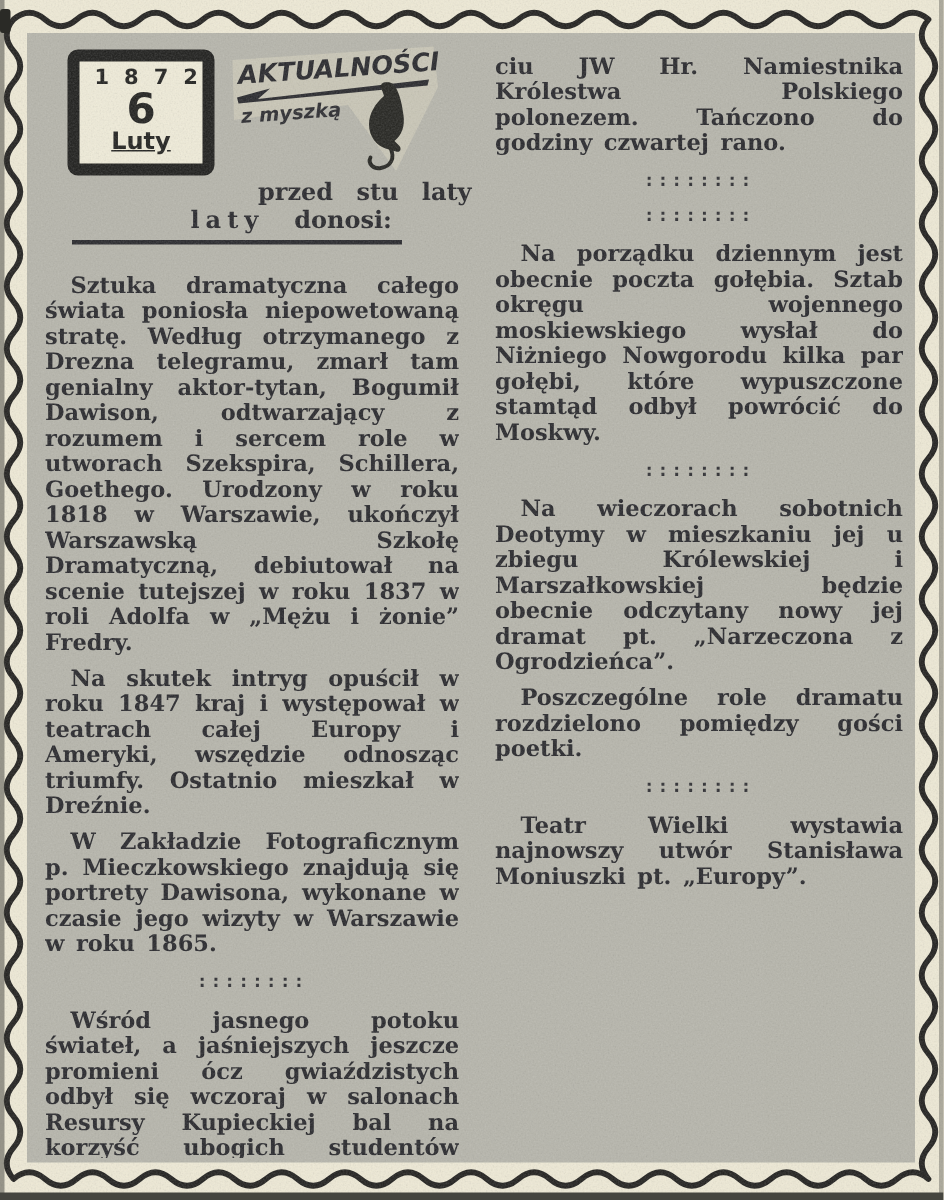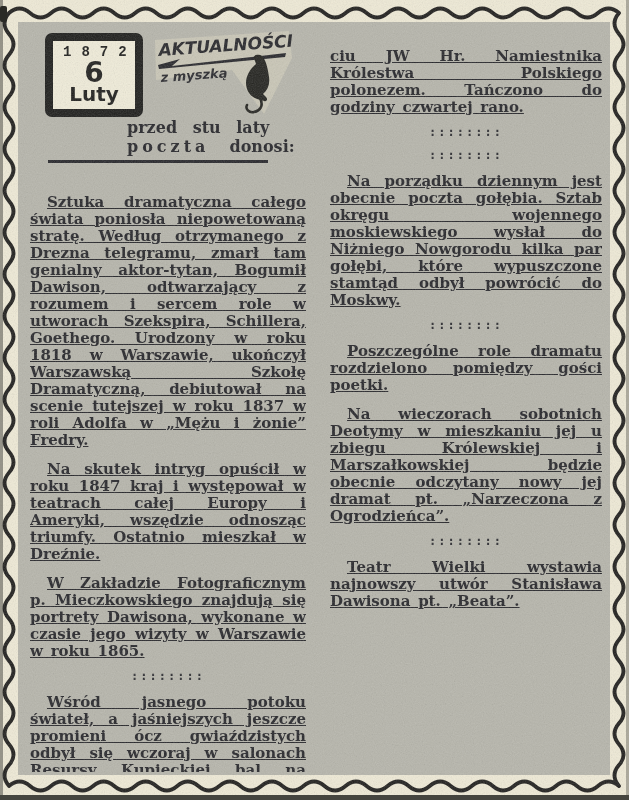--- a/index.html
+++ b/index.html
@@ -26,46 +26,46 @@
   .grain-svg{position:absolute;left:0;top:0;z-index:6;pointer-events:none;}
 
   
   .calendar{
     position:absolute;left:45px;top:33px;width:82px;height:68px;
     border:8px solid #1d1d1b;border-radius:7px;
     background:var(--calendar_bg,#f0ecd9);
     text-align:center;z-index:2;color:#1f1f1d;
     font-family:"DejaVu Sans", sans-serif;
   }
-  .cal-year{font-size:14px;font-weight:bold;letter-spacing:10px;padding-left:10px;margin-top:3px;line-height:16px;font-family:Liberation Mono, monospace;}
+  .cal-year{font-size:14px;font-weight:bold;letter-spacing:10px;padding-left:10px;margin-top:3px;line-height:16px;}
   .cal-day{font-size:28px;font-weight:bold;line-height:26px;}
-  .cal-month{font-size:20px;font-weight:bold;line-height:16px;}
+  .cal-month{font-size:16px;font-weight:bold;line-height:16px;text-decoration:underline;}
 
   .logo{position:absolute;left:146px;top:28px;z-index:2;}
 
   .kicker{
     position:absolute;left:127px;top:118px;z-index:2;
     font-weight:bold;font-size:16px;line-height:19px;color:var(--ink,#26262a);
     white-space:nowrap;
   }
-  .kicker-line1{word-spacing:10px;}
+  .kicker-line1{word-spacing:10px;margin-left:45px;}
   .kicker .w1{letter-spacing:4px;}
   .kicker .w2{margin-left:20px;}
 
   .header-rule{position:absolute;left:48px;top:160px;width:220px;height:3px;background:var(--ink,#26262a);z-index:2;}
 
   
   .col{
     position:absolute;z-index:2;color:var(--ink,#26262a);
     font-size:15px;line-height:17px;font-weight:bold;
     text-align:justify;word-spacing:2.5px;overflow:hidden;
   }
   .col-left{left:30px;top:182px;width:276px;height:590px;}
   .col-right{left:330px;top:36px;width:272px;height:738px;}
-  .p{margin:12px 0 7px;text-indent:17px;text-decoration:underline;}
+  .p{margin:0 0 7px;text-indent:17px;}
   .p.cont{text-indent:0;}
   .sep{
     text-align:center;text-indent:0;
     font-family:"DejaVu Sans Mono", monospace;
     font-size:12px;line-height:10px;letter-spacing:2px;font-weight:bold;
     margin:11px 0 13px;color:#2c2c30;
   }
 </style>
 </head>
 <body>
@@ -90,44 +90,44 @@
   <text x="15" y="54" transform="rotate(-4 15 54)" font-family="DejaVu Sans, sans-serif" font-size="13" font-weight="bold" font-style="italic" fill="#2a2a2e">z myszką</text>
   <g>
     <path d="M116,28 c-4,-3 -9,0 -7,5 l1,3 c-6,5 -10,12 -10,19 c0,8 5,14 11,16 l7,2 c3,1 4,-2 2,-4 l-3,-3 c5,-4 7,-10 6,-17 c-1,-8 -3,-17 -7,-21 z" fill="#23231f"></path>
     <circle cx="111" cy="30" r="3.2" fill="#23231f"></circle>
     <path d="M114,70 c4,8 0,13 -6,14 c-5,1 -9,-3 -7,-7" stroke="#23231f" stroke-width="2.6" fill="none" stroke-linecap="round"></path>
   </g>
 </svg>
 
 <div class="kicker">
   <div class="kicker-line1">przed stu laty</div>
-  <div class="kicker-line2"><span class="w1">poczta</span><span class="w2">donosi:</span></div>
+  <div class="kicker-line2"><span class="w1">laty</span><span class="w2">donosi:</span></div>
 </div>
 
 <div class="header-rule"></div>
 
 <div class="col col-left">
   <p class="p">Sztuka dramatyczna całego świata poniosła niepowetowaną stratę. Według otrzymanego z Drezna telegramu, zmarł tam genialny aktor-tytan, Bogumił Dawison, odtwarzający z rozumem i sercem role w utworach Szekspira, Schillera, Goethego. Urodzony w roku 1818 w Warszawie, ukończył Warszawską Szkołę Dramatyczną, debiutował na scenie tutejszej w roku 1837 w roli Adolfa w „Mężu i żonie” Fredry.</p>
   <p class="p">Na skutek intryg opuścił w roku 1847 kraj i występował w teatrach całej Europy i Ameryki, wszędzie odnosząc triumfy. Ostatnio mieszkał w Dreźnie.</p>
   <p class="p">W Zakładzie Fotograficznym p. Mieczkowskiego znajdują się portrety Dawisona, wykonane w czasie jego wizyty w Warszawie w roku 1865.</p>
   <div class="sep">::::::::</div>
   <p class="p">Wśród jasnego potoku świateł, a jaśniejszych jeszcze promieni ócz gwiaździstych odbył się wczoraj w salonach Resursy Kupieckiej bal na korzyść ubogich studentów Uniwersytetu tutejszego.</p>
 
 </div>
 
 <div class="col col-right">
   <p class="p cont">ciu JW Hr. Namiestnika Królestwa Polskiego polonezem. Tańczono do godziny czwartej rano.</p>
   <div class="sep">::::::::</div>
   <div class="sep">::::::::</div>
   <p class="p">Na porządku dziennym jest obecnie poczta gołębia. Sztab okręgu wojennego moskiewskiego wysłał do Niżniego Nowgorodu kilka par gołębi, które wypuszczone stamtąd odbył powrócić do Moskwy.</p>
   <div class="sep">::::::::</div>
+  <p class="p">Na wieczorach sobotnich Deotymy w mieszkaniu jej u zbiegu Królewskiej i Marszałkowskiej będzie obecnie odczytany nowy jej dramat pt. „Narzeczona z Ogrodzieńca”.</p>
   <p class="p">Poszczególne role dramatu rozdzielono pomiędzy gości poetki.</p>
-  <p class="p">Na wieczorach sobotnich Deotymy w mieszkaniu jej u zbiegu Królewskiej i Marszałkowskiej będzie obecnie odczytany nowy jej dramat pt. „Narzeczona z Ogrodzieńca”.</p>
   <div class="sep">::::::::</div>
-  <p class="p">Teatr Wielki wystawia najnowszy utwór Stanisława Dawisona pt. „Beata”.</p>
+  <p class="p">Teatr Wielki wystawia najnowszy utwór Stanisława Moniuszki pt. „Europy”.</p>
 
 </div>
 
 <svg class="frame-svg" width="629" height="800" viewBox="0 0 629 800">
   <path id="frame-path" fill="none" stroke="#1f1e1c" stroke-width="3.8" stroke-linejoin="round" stroke-linecap="round" d="M 9 13 Q19.517241379310345,4 30.03448275862069,13 Q40.55172413793103,22 51.06896551724138,13 Q61.58620689655173,4 72.10344827586206,13 Q82.62068965517241,22 93.13793103448276,13 Q103.65517241379311,4 114.17241379310346,13 Q124.6896551724138,22 135.20689655172413,13 Q145.72413793103448,4 156.24137931034483,13 Q166.75862068965517,22 177.27586206896552,13 Q187.79310344827587,4 198.31034482758622,13 Q208.82758620689657,22 219.34482758620692,13 Q229.86206896551724,4 240.3793103448276,13 Q250.89655172413794,22 261.41379310344826,13 Q271.9310344827586,4 282.44827586206895,13 Q292.9655172413793,22 303.48275862068965,13 Q314,4 324.51724137931035,13 Q335.0344827586207,22 345.55172413793105,13 Q356.0689655172414,4 366.58620689655174,13 Q377.1034482758621,22 387.62068965517244,13 Q398.1379310344828,4 408.65517241379314,13 Q419.1724137931035,22 429.68965517241384,13 Q440.2068965517241,4 450.7241379310345,13 Q461.2413793103448,22 471.7586206896552,13 Q482.2758620689655,4 492.7931034482759,13 Q503.3103448275862,22 513.8275862068965,13 Q524.3448275862069,4 534.8620689655172,13 Q545.3793103448276,22 555.8965517241379,13 Q566.4137931034483,4 576.9310344827586,13 Q587.448275862069,22 597.9655172413793,13 Q608.4827586206897,4 619,13 Q610,23.445945945945944 619,33.89189189189189 Q628,44.33783783783784 619,54.78378378378378 Q610,65.22972972972973 619,75.67567567567568 Q628,86.12162162162161 619,96.56756756756756 Q610,107.01351351351352 619,117.45945945945945 Q628,127.9054054054054 619,138.35135135135135 Q610,148.7972972972973 619,159.24324324324323 Q628,169.6891891891892 619,180.13513513513513 Q610,190.58108108108107 619,201.02702702702703 Q628,211.47297297297297 619,221.9189189189189 Q610,232.36486486486487 619,242.8108108108108 Q628,253.25675675675674 619,263.7027027027027 Q610,274.14864864864865 619,284.5945945945946 Q628,295.0405405405405 619,305.48648648648646 Q610,315.93243243243245 619,326.3783783783784 Q628,336.8243243243243 619,347.27027027027026 Q610,357.7162162162162 619,368.16216216216213 Q628,378.60810810810807 619,389.05405405405406 Q610,399.5 619,409.94594594594594 Q628,420.3918918918919 619,430.8378378378378 Q610,441.28378378378375 619,451.72972972972974 Q628,462.1756756756757 619,472.6216216216216 Q610,483.06756756756755 619,493.5135135135135 Q628,503.9594594594594 619,514.4054054054054 Q610,524.8513513513514 619,535.2972972972973 Q628,545.7432432432432 619,556.1891891891892 Q610,566.6351351351351 619,577.081081081081 Q628,587.527027027027 619,597.9729729729729 Q610,608.4189189189188 619,618.8648648648649 Q628,629.3108108108108 619,639.7567567567568 Q610,650.2027027027027 619,660.6486486486486 Q628,671.0945945945946 619,681.5405405405405 Q610,691.9864864864865 619,702.4324324324324 Q628,712.8783783783783 619,723.3243243243243 Q610,733.7702702702702 619,744.2162162162161 Q628,754.6621621621622 619,765.1081081081081 Q610,775.5540540540541 619,786 Q608.4827586206897,777 597.9655172413793,786 Q587.448275862069,795 576.9310344827586,786 Q566.4137931034483,777 555.8965517241379,786 Q545.3793103448276,795 534.8620689655172,786 Q524.3448275862069,777 513.8275862068965,786 Q503.3103448275862,795 492.7931034482759,786 Q482.2758620689655,777 471.7586206896552,786 Q461.2413793103448,795 450.7241379310345,786 Q440.2068965517241,777 429.6896551724138,786 Q419.17241379310343,795 408.6551724137931,786 Q398.1379310344828,777 387.62068965517244,786 Q377.1034482758621,795 366.58620689655174,786 Q356.0689655172414,777 345.55172413793105,786 Q335.0344827586207,795 324.51724137931035,786 Q314,777 303.48275862068965,786 Q292.9655172413793,795 282.44827586206895,786 Q271.9310344827586,777 261.41379310344826,786 Q250.8965517241379,795 240.37931034482756,786 Q229.8620689655172,777 219.34482758620686,786 Q208.8275862068965,795 198.31034482758616,786 Q187.79310344827587,777 177.27586206896552,786 Q166.75862068965517,795 156.24137931034483,786 Q145.72413793103448,777 135.20689655172413,786 Q124.68965517241378,795 114.17241379310343,786 Q103.65517241379314,777 93.13793103448279,786 Q82.62068965517244,795 72.10344827586209,786 Q61.586206896551744,777 51.068965517241395,786 Q40.551724137931046,795 30.034482758620697,786 Q19.51724137931035,777 9,786 Q0,775.5540540540541 9,765.1081081081081 Q18,754.6621621621622 9,744.2162162162163 Q0,733.7702702702703 9,723.3243243243244 Q18,712.8783783783783 9,702.4324324324324 Q0,691.9864864864865 9,681.5405405405405 Q18,671.0945945945946 9,660.6486486486486 Q0,650.2027027027027 9,639.7567567567568 Q18,629.3108108108108 9,618.8648648648649 Q0,608.418918918919 9,597.9729729729729 Q18,587.5270270270271 9,577.081081081081 Q0,566.6351351351351 9,556.1891891891892 Q18,545.7432432432432 9,535.2972972972973 Q0,524.8513513513514 9,514.4054054054054 Q18,503.9594594594595 9,493.51351351351354 Q0,483.06756756756755 9,472.6216216216216 Q18,462.1756756756757 9,451.72972972972974 Q0,441.2837837837838 9,430.83783783783787 Q18,420.39189189189193 9,409.94594594594594 Q0,399.5 9,389.05405405405406 Q18,378.6081081081081 9,368.1621621621622 Q0,357.71621621621625 9,347.27027027027026 Q18,336.8243243243243 9,326.3783783783784 Q0,315.93243243243245 9,305.4864864864865 Q18,295.0405405405406 9,284.5945945945946 Q0,274.14864864864865 9,263.7027027027027 Q18,253.25675675675677 9,242.81081081081084 Q0,232.3648648648649 9,221.91891891891896 Q18,211.47297297297303 9,201.0270270270271 Q0,190.58108108108115 9,180.1351351351351 Q18,169.68918918918916 9,159.24324324324323 Q0,148.7972972972973 9,138.35135135135135 Q18,127.90540540540542 9,117.45945945945948 Q0,107.01351351351354 9,96.56756756756761 Q18,86.12162162162167 9,75.67567567567573 Q0,65.2297297297298 9,54.78378378378386 Q18,44.33783783783781 9,33.89189189189187 Q0,23.445945945945937 9,13 Z"></path>
 </svg>
 
 <svg class="grain-svg" width="629" height="800">
   <filter id="grain" x="0" y="0" width="100%" height="100%">
     <feTurbulence type="fractalNoise" baseFrequency="0.9" numOctaves="2" seed="5" stitchTiles="stitch"></feTurbulence>

